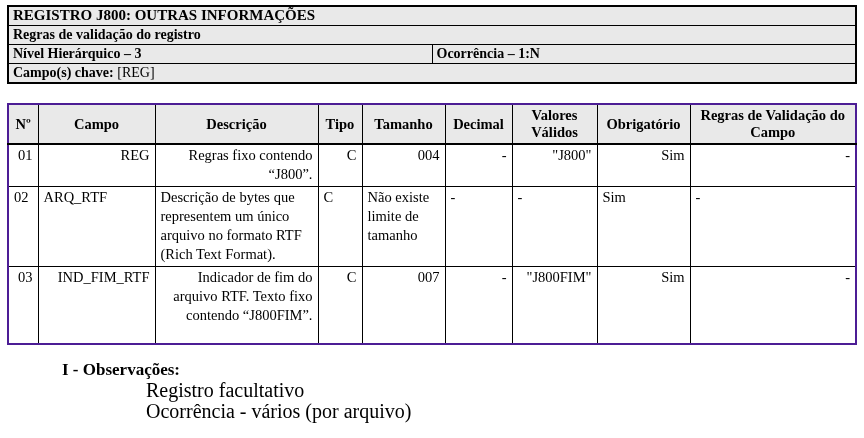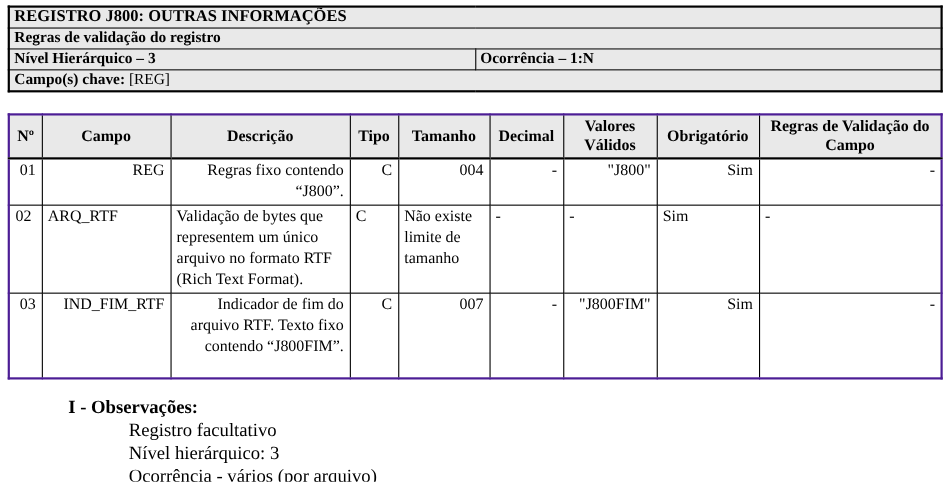--- a/index.html
+++ b/index.html
@@ -69,23 +69,23 @@
   .narrow-wrap { display: block; max-width: 66px; }
 
   
   .observations { margin: 14px 0 0 55px; }
   .obs-heading {
     font-weight: bold;
     font-size: 17px;
     line-height: 21px;
   }
   .obs-item {
-    font-size: 17px;
+    font-size: 20px;
     line-height: 21px;
-    margin-left: 55px;
+    margin-left: 84px;
   }
 </style>
 </head>
 <body>
 
 <div class="doc">
 
   <table class="info-table">
     <tbody>
         <tr class="title-row">
@@ -137,21 +137,21 @@
         <td>C</td>
         <td>004</td>
         <td>-</td>
         <td>"J800"</td>
         <td>Sim</td>
         <td>-</td>
       </tr>
       <tr class="row-2">
         <td>02</td>
         <td>ARQ_RTF</td>
-        <td>Validação de bytes que representem um único arquivo no formato RTF (Rich Text Format).</td>
+        <td>Descrição de bytes que representem um único arquivo no formato RTF (Rich Text Format).</td>
         <td>C</td>
         <td>
             <span class="narrow-wrap">Não existe limite de tamanho</span>
           </td>
         <td>-</td>
         <td>-</td>
         <td>Sim</td>
         <td>-</td>
       </tr>
       <tr class="row-3">
@@ -164,17 +164,16 @@
         <td>"J800FIM"</td>
         <td>Sim</td>
         <td>-</td>
       </tr>
     </tbody>
   </table>
 
   <div class="observations">
     <div class="obs-heading">I - Observações:</div>
     <div class="obs-item">Registro facultativo</div>
-    <div class="obs-item">Nível hierárquico: 3</div>
     <div class="obs-item">Ocorrência - vários (por arquivo)</div>
   </div>
 
 </div>
 
 </body></html>

